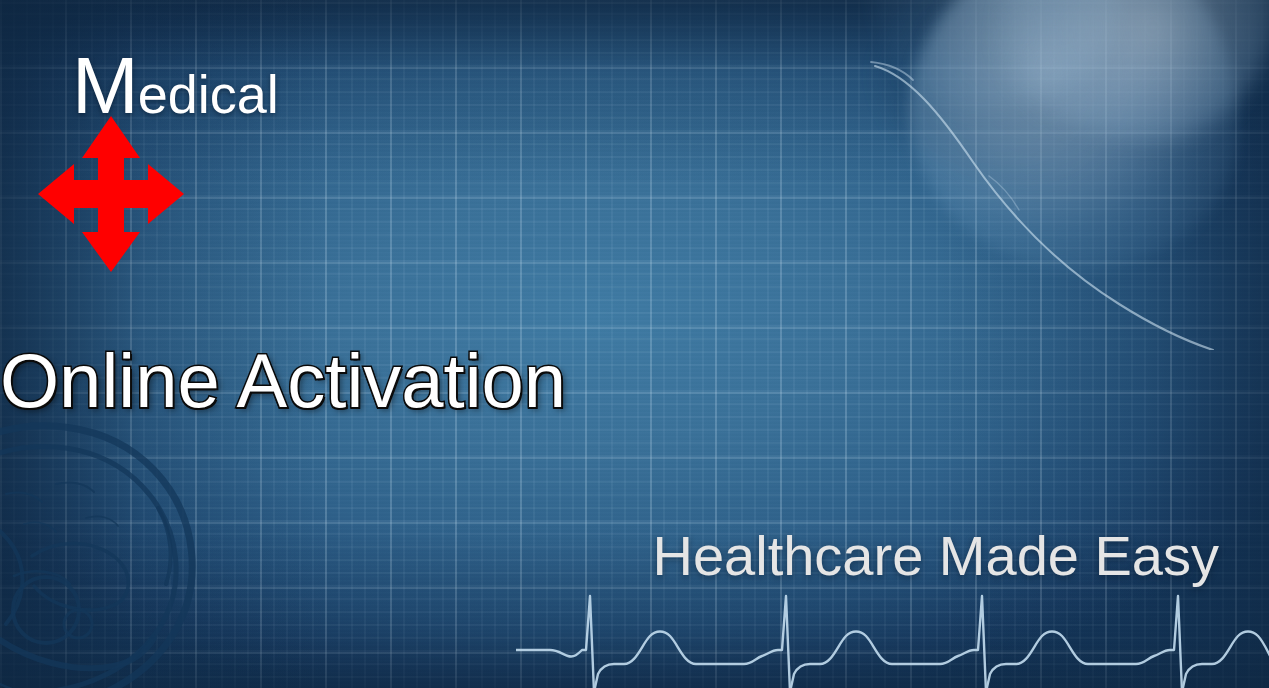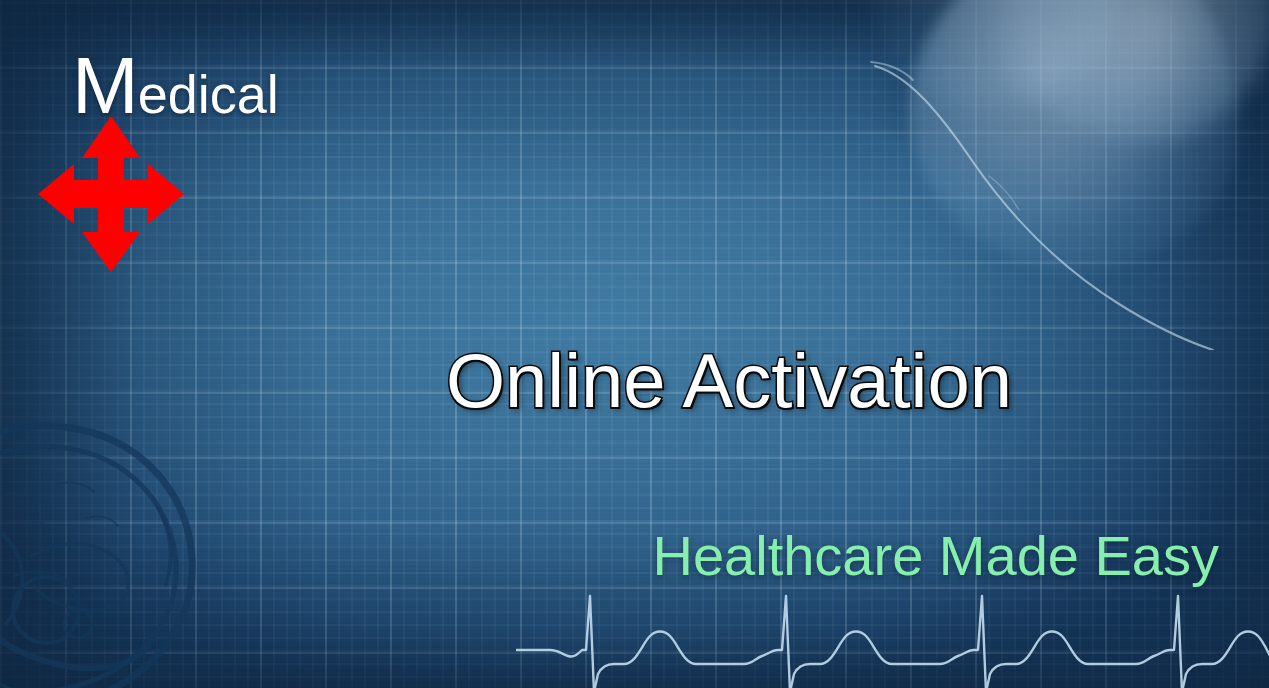--- a/index.html
+++ b/index.html
@@ -185,21 +185,21 @@
     font-size: 54px;
     letter-spacing: 0px;
   }
 
   
   #headline {
     position: absolute;
     left: 0;
     top: 342px;
     width: 1012px;
-    text-align: right;
+    text-align: left;
   }
   #headline-text {
     display: inline-block;
     font-size: 76px;
     font-weight: 400;
     letter-spacing: 0px;
     color: #ffffff;
     line-height: 1.02;
     -webkit-text-stroke: 3px #0b0b0b;
     paint-order: stroke fill;
@@ -212,21 +212,21 @@
   
   #tagline {
     position: absolute;
     right: 50px;
     top: 528px;
     text-align: right;
   }
   #tagline-text {
     font-size: 56px;
     font-weight: 400;
-    color: #86efac;
+    color: #e5e5e5;
     letter-spacing: 0px;
     line-height: 1;
     text-shadow: 0 2px 6px rgba(6,22,40,.5);
   }
 </style>
 </head>
 <body>
 
 <div id="slide">
 

